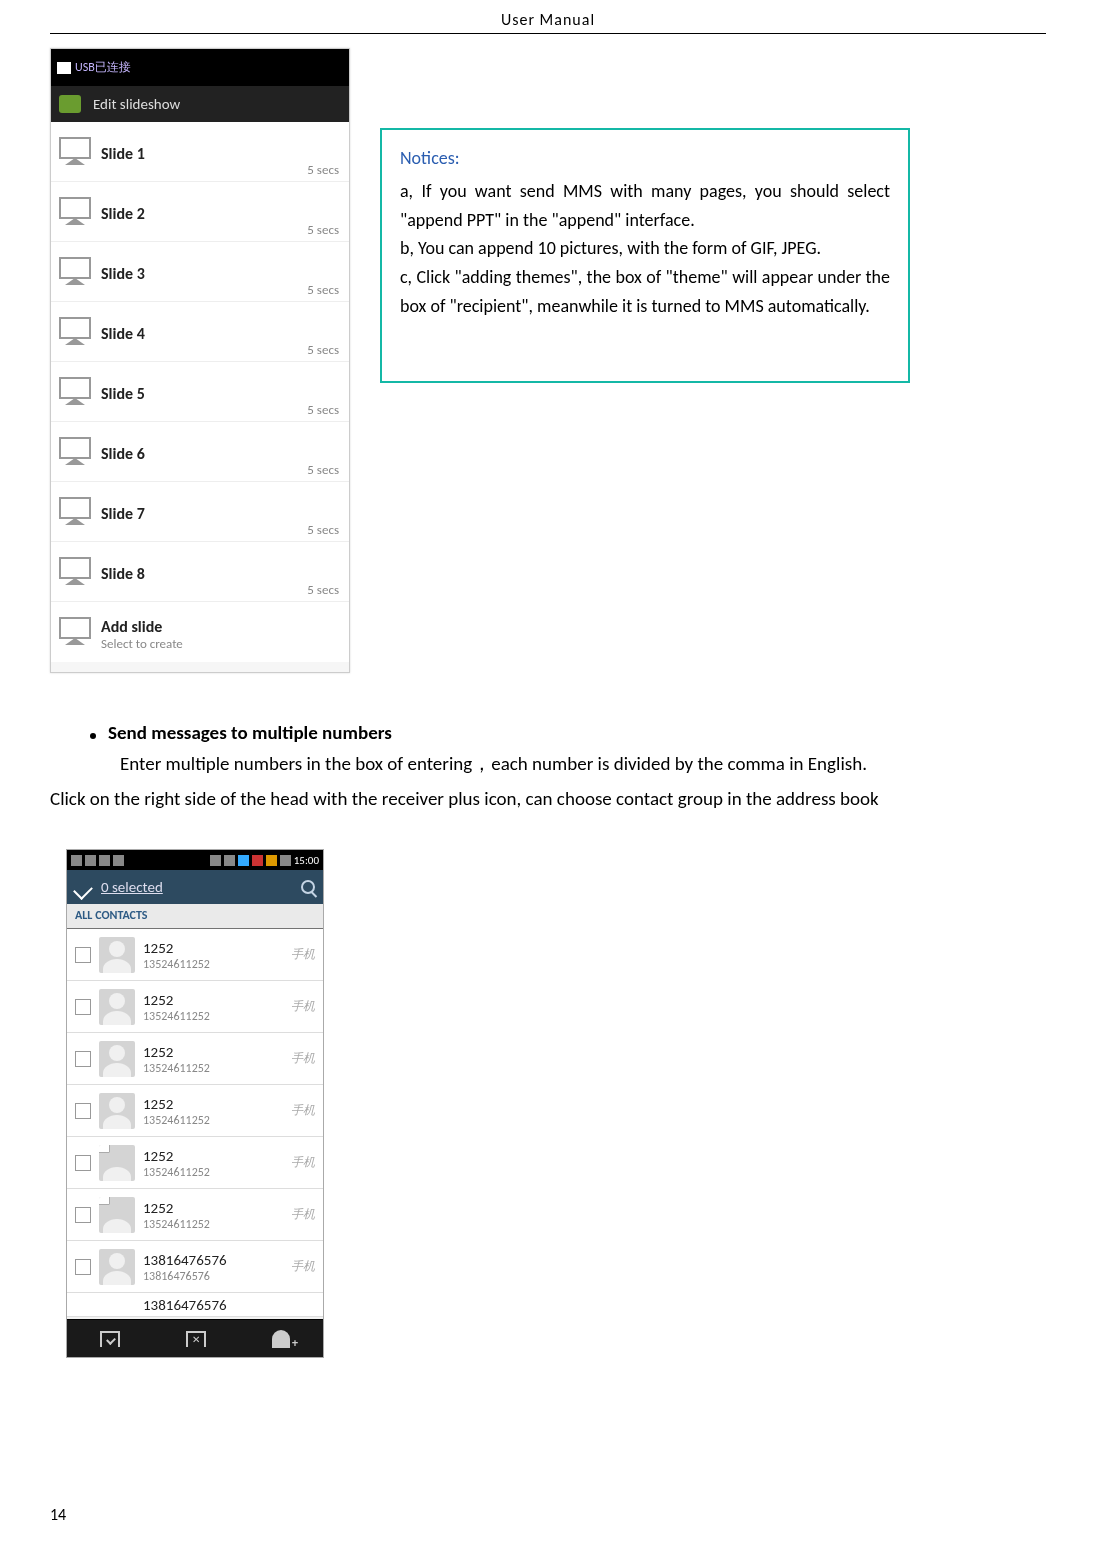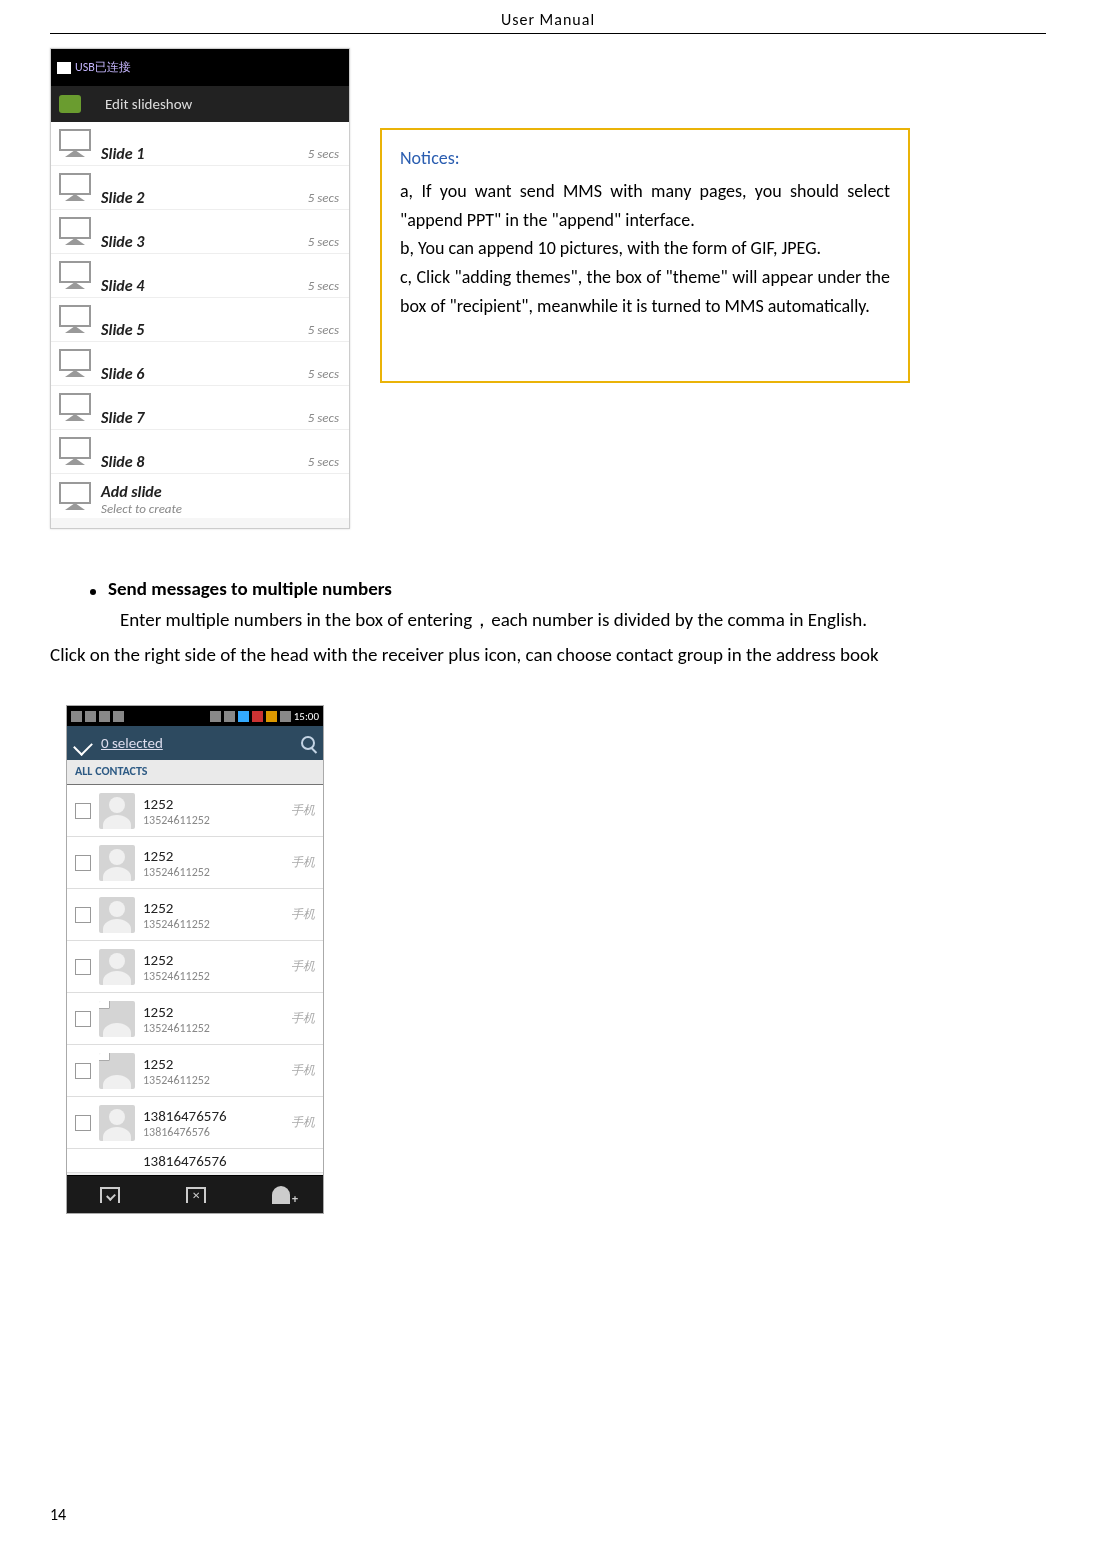--- a/index.html
+++ b/index.html
@@ -52,43 +52,42 @@
     background: #fff;
   }
   .titlebar1 {
     background: #222;
     color: #ddd;
     height: 36px;
     display: flex;
     align-items: center;
     padding: 0 8px;
     font-size: 15px;
-    gap: 24px;
+    gap: 12px;
   }
   .msg-icon {
     width: 22px; height: 18px;
     background: #6a9c2f;
     border-radius: 3px;
     position: relative;
   }
   .msg-icon::after {
     content: '';
     position: absolute;
     left: 4px; bottom: -4px;
     border: 4px solid transparent;
     border-top-color: #6a9c2f;
   }
   .slide-item {
     display: flex;
-    align-items: flex-end;
+    align-items: center;
     border-bottom: 1px solid #eee;
     padding: 4px 8px 2px 6px;
-    height: 44px;
-    position: relative;
-    font-style: italic;
+    height: 60px;
+    position: relative;
   }
   .slide-icon {
     width: 36px; height: 36px;
     margin-right: 8px;
     position: relative;
     flex-shrink: 0;
   }
   .slide-icon .screen {
     width: 32px; height: 22px;
     border: 2px solid #999;
@@ -109,21 +108,21 @@
   .slide-secs {
     font-size: 13px;
     color: #888;
     position: absolute;
     right: 10px;
     bottom: 4px;
   }
 
   
   .notices {
-    border: 2px solid #eab308;
+    border: 2px solid #14b8a6;
     padding: 14px 18px 60px 18px;
     width: 530px;
     font-size: 18px;
     line-height: 1.6;
     margin-top: 80px;
     text-align: justify;
     height: fit-content;
   }
   .notices .ntitle {
     color: #2a5db0;

